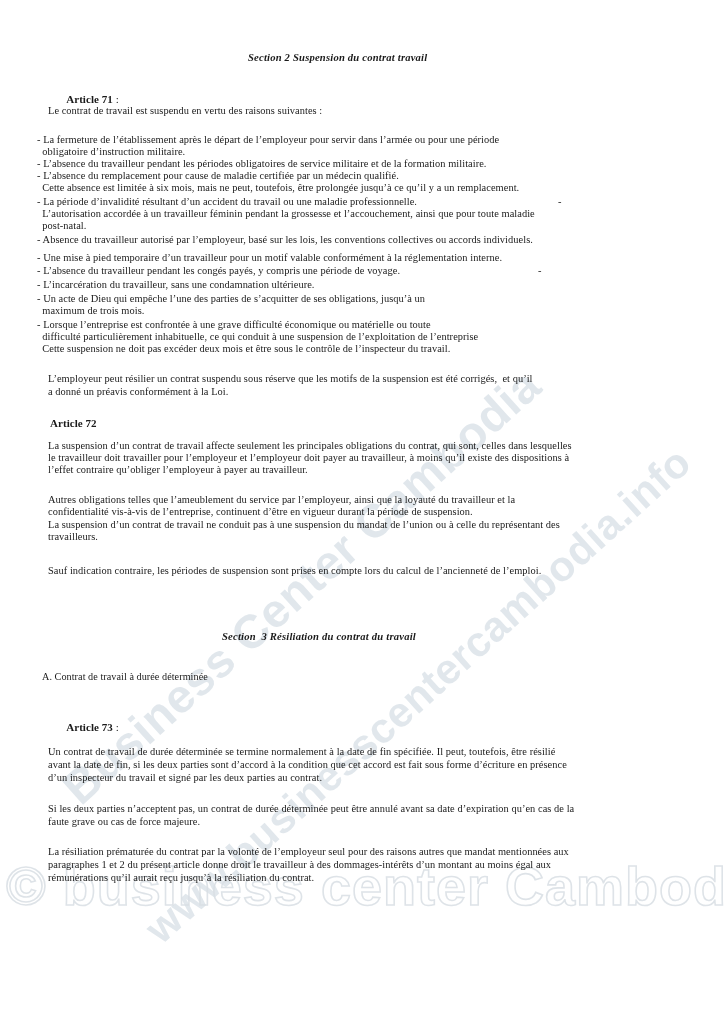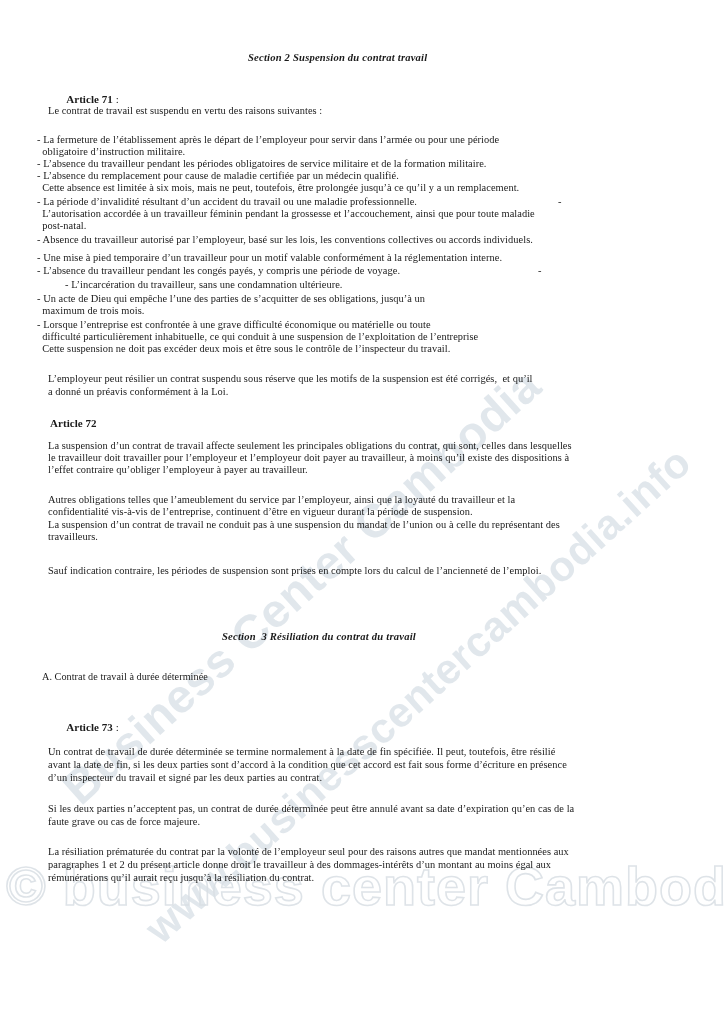--- a/index.html
+++ b/index.html
@@ -114,21 +114,21 @@
     <div class="line bullet" style="left:37px; top:170px;">- L’absence du remplacement pour cause de maladie certifiée par un médecin qualifié.</div>
     <div class="line bullet" style="left:37px; top:182px;">  Cette absence est limitée à six mois, mais ne peut, toutefois, être prolongée jusqu’à ce qu’il y a un remplacement.</div>
     <div class="line bullet" style="left:37px; top:196px;">- La période d’invalidité résultant d’un accident du travail ou une maladie professionnelle.</div>
     <div class="line bullet" style="left:558px; top:196px;">-</div>
     <div class="line bullet" style="left:37px; top:208px;">  L’autorisation accordée à un travailleur féminin pendant la grossesse et l’accouchement, ainsi que pour toute maladie</div>
     <div class="line bullet" style="left:37px; top:220px;">  post-natal.</div>
     <div class="line bullet" style="left:37px; top:234px;">- Absence du travailleur autorisé par l’employeur, basé sur les lois, les conventions collectives ou accords individuels.</div>
     <div class="line bullet" style="left:37px; top:252px;">- Une mise à pied temporaire d’un travailleur pour un motif valable conformément à la réglementation interne.</div>
     <div class="line bullet" style="left:37px; top:265px;">- L’absence du travailleur pendant les congés payés, y compris une période de voyage.</div>
     <div class="line bullet" style="left:538px; top:265px;">-</div>
-    <div class="line bullet" style="left:37px; top:279px;margin-left:28px;">- L’incarcération du travailleur, sans une condamnation ultérieure.</div>
+    <div class="line bullet" style="left:37px; top:279px;">- L’incarcération du travailleur, sans une condamnation ultérieure.</div>
     <div class="line bullet" style="left:37px; top:293px;">- Un acte de Dieu qui empêche l’une des parties de s’acquitter de ses obligations, jusqu’à un</div>
     <div class="line bullet" style="left:37px; top:305px;">  maximum de trois mois.</div>
     <div class="line bullet" style="left:37px; top:319px;">- Lorsque l’entreprise est confrontée à une grave difficulté économique ou matérielle ou toute</div>
     <div class="line bullet" style="left:37px; top:331px;">  difficulté particulièrement inhabituelle, ce qui conduit à une suspension de l’exploitation de l’entreprise</div>
     <div class="line bullet" style="left:37px; top:343px;">  Cette suspension ne doit pas excéder deux mois et être sous le contrôle de l’inspecteur du travail.</div>
 
     <div class="line" style="left:48px; top:373px;">L’employeur peut résilier un contrat suspendu sous réserve que les motifs de la suspension est été corrigés,  et qu’il</div>
     <div class="line" style="left:48px; top:386px;">a donné un préavis conformément à la Loi.</div>
 
     <div class="line art-head" style="left:50px; top:417px;">Article 72</div>

